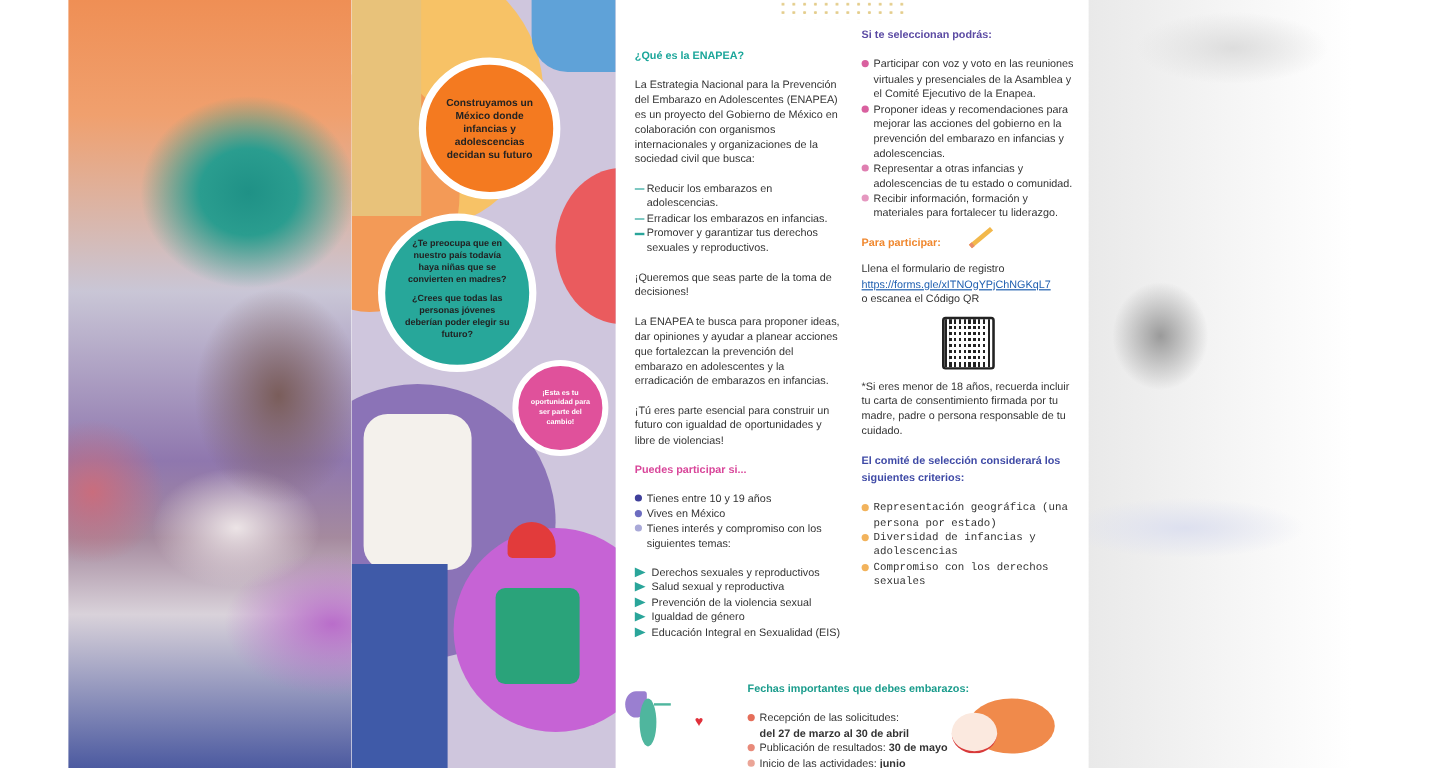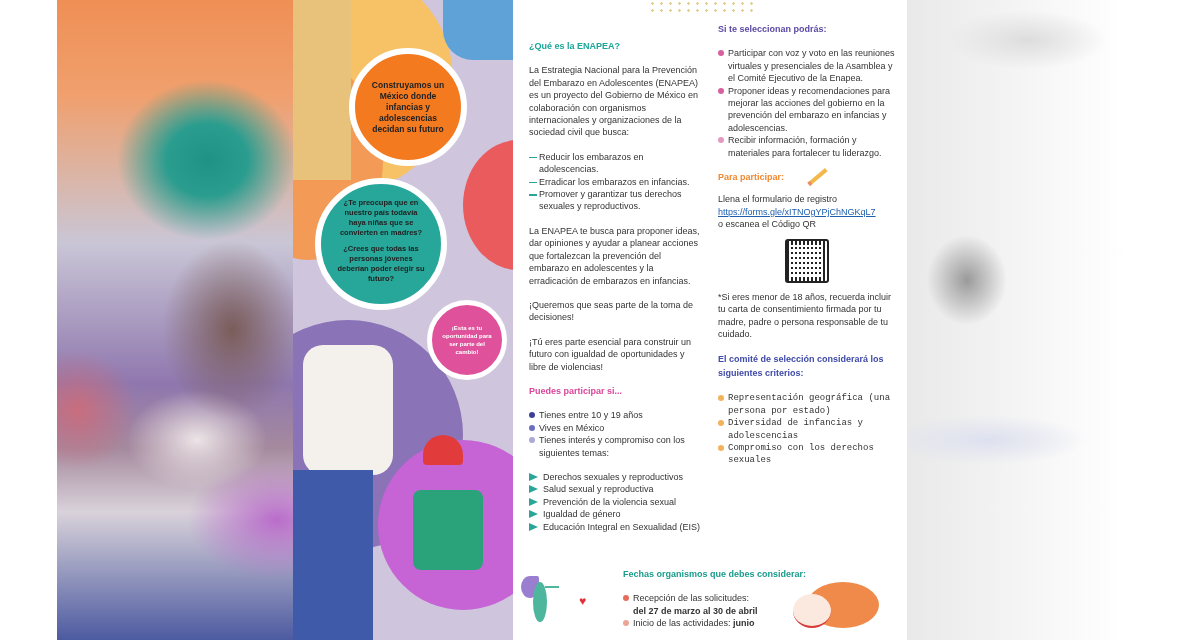--- a/index.html
+++ b/index.html
@@ -89,22 +89,22 @@
   <div class="sparkle"></div>
 
   <div class="col col1">
     <p class="h h-teal" style="margin-top:40px;">¿Qué es la ENAPEA?</p>
     <p style="margin-top:12px;">La Estrategia Nacional para la Prevención del Embarazo en Adolescentes (ENAPEA) es un proyecto del Gobierno de México en colaboración con organismos internacionales y organizaciones de la sociedad civil que busca:</p>
     <ul class="dash" style="margin-top:12px;">
       <li>Reducir los embarazos en adolescencias.</li>
       <li>Erradicar los embarazos en infancias.</li>
       <li>Promover y garantizar tus derechos sexuales y reproductivos.</li>
     </ul>
+    <p style="margin-top:12px;">¡Queremos que seas parte de la toma de decisiones!</p>
     <p style="margin-top:12px;">La ENAPEA te busca para proponer ideas, dar opiniones y ayudar a planear acciones que fortalezcan la prevención del embarazo en adolescentes y la erradicación de embarazos en infancias.</p>
-    <p style="margin-top:12px;">¡Queremos que seas parte de la toma de decisiones!</p>
     <p style="margin-top:12px;">¡Tú eres parte esencial para construir un futuro con igualdad de oportunidades y libre de violencias!</p>
     <p class="h h-pink" style="margin-top:12px;">Puedes participar si...</p>
     <ul class="dot" style="margin-top:12px;">
       <li style="--c:#3f3f9a">Tienes entre 10 y 19 años</li>
       <li style="--c:#6c6cc0">Vives en México</li>
       <li style="--c:#a9a9d8">Tienes interés y compromiso con los siguientes temas:</li>
     </ul>
     <ul class="arrow" style="margin-top:12px;">
       <li>Derechos sexuales y reproductivos</li>
       <li>Salud sexual y reproductiva</li>
@@ -112,23 +112,24 @@
       <li>Igualdad de género</li>
       <li>Educación Integral en Sexualidad (EIS)</li>
     </ul>
   </div>
 
   <div class="col col2">
     <p class="h h-purple" style="margin-top:23px;">Si te seleccionan podrás:</p>
     <ul class="dot" style="margin-top:12px;">
       <li style="--c:#d9609f">Participar con voz y voto en las reuniones virtuales y presenciales de la Asamblea y el Comité Ejecutivo de la Enapea.</li>
       <li style="--c:#d9609f">Proponer ideas y recomendaciones para mejorar las acciones del gobierno en la prevención del embarazo en infancias y adolescencias.</li>
+      <li style="--c:#df7fb1">Representar a otras infancias y adolescencias de tu estado o comunidad.</li>
       <li style="--c:#e598c0">Recibir información, formación y materiales para fortalecer tu liderazgo.</li>
     </ul>
-    <div style="margin-top:12px;display:flex;align-items:center;gap:22px;">
+    <div style="margin-top:12px;display:flex;gap:22px;">
       <p class="h h-orange">Para participar:</p>
       <span style="display:inline-block;width:20px;height:4px;background:#f2b84b;transform:rotate(-40deg);border-left:3px solid #e98b6b;"></span>
     </div>
     <p style="margin-top:10px;">Llena el formulario de registro</p>
     <p class="link">https://forms.gle/xITNOgYPjChNGKqL7</p>
     <p>o escanea el Código QR</p>
     <div class="qr"></div>
     <p style="margin-top:8px;">*Si eres menor de 18 años, recuerda incluir tu carta de consentimiento firmada por tu madre, padre o persona responsable de tu cuidado.</p>
     <p class="h h-blue" style="margin-top:12px;line-height:14px;">El comité de selección considerará los siguientes criterios:</p>
     <ul class="dot" style="margin-top:12px;font-family:Liberation Mono, monospace;">
@@ -139,25 +140,29 @@
   </div>
 
   <div style="position:absolute;left:228px;top:572px;width:36px;height:60px;">
     <div style="position:absolute;left:0;top:4px;width:18px;height:22px;background:#9a7fd0;border-radius:50% 10% 50% 50%;"></div>
     <div style="position:absolute;left:12px;top:10px;width:14px;height:40px;background:#4fb69e;border-radius:50%;"></div>
     <div style="position:absolute;left:24px;top:14px;width:14px;height:2px;background:#4fb69e;"></div>
   </div>
   <span style="position:absolute;left:286px;top:594px;color:#e0303a;font-size:12px;">♥</span>
 
   <div class="dates">
-    <p class="h h-green">Fechas organismos que debes considerar:</p>
+    <p class="h h-green">Fechas importantes que debes embarazos:</p>
     <ul class="dot" style="margin-top:12px;">
       <li style="--c:#e56e5a">
         <span>Recepción de las solicitudes:</span><br>
         <b>del 27 de marzo al 30 de abril</b>
+      </li>
+      <li style="--c:#e88a7a">
+        <span>Publicación de resultados:</span>
+        <b>30 de mayo</b>
       </li>
       <li style="--c:#eba597">
         <span>Inicio de las actividades:</span>
         <b>junio</b>
       </li>
     </ul>
   </div>
 
   <div style="position:absolute;left:500px;top:578px;width:86px;height:52px;">
     <div style="position:absolute;left:14px;top:4px;width:72px;height:46px;background:#f08a4b;border-radius:50%;"></div>

